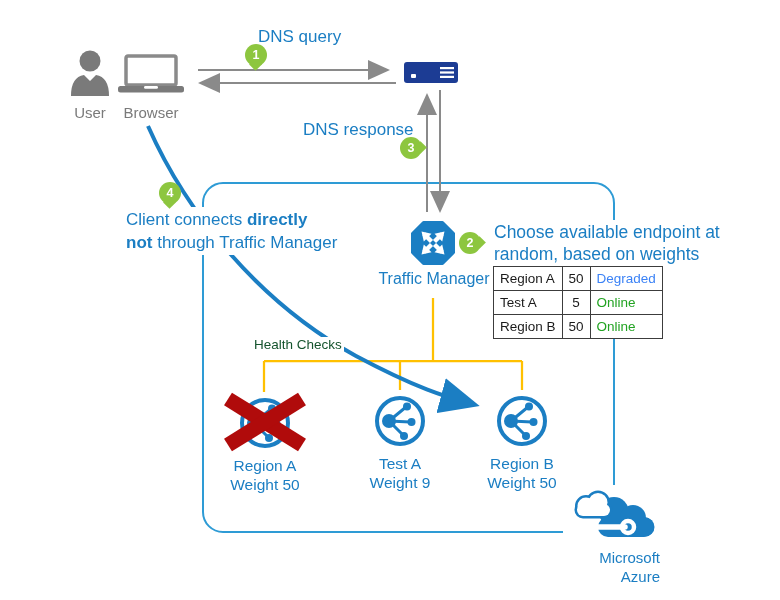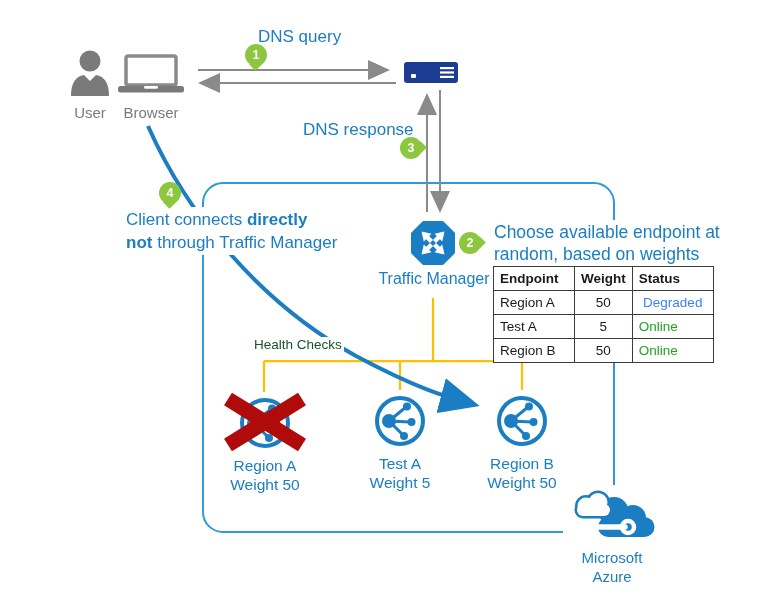--- a/index.html
+++ b/index.html
@@ -37,21 +37,21 @@
   table.wtable{border-collapse:collapse;background:#fff;font-size:13.5px;color:#1a1a1a;}
   table.wtable th,table.wtable td{border:1px solid #3c3c3c;padding:2px 6px;height:19px;
          text-align:left;font-weight:normal;}
   table.wtable th{font-weight:bold;}
   table.wtable .c{text-align:center;}
   #client-note{line-height:23px;}
   #recursive-label{color:var(--navy);font-weight:bold;font-size:14.5px;line-height:18px;text-align:center;}
   #tm-label{color:var(--azure);font-size:16px;text-align:center;z-index:2;}
   #choose-note{font-size:17.5px;}
   #health-label{color:#14532d;font-size:13.5px;z-index:2;background:#fff;padding:0 2px;}
-  #azure-label{color:var(--azure);font-size:15px;line-height:19px;text-align:center;z-index:3;}
+  #azure-label{color:var(--azure);font-size:15px;line-height:19px;text-align:right;z-index:3;}
   #cloud-box{background:#fff;z-index:2;}
 </style>
 </head>
 <body>
 
 <div id="canvas">
 
   <svg id="wires" width="780" height="600" viewBox="0 0 780 600">
     <defs>
       <marker id="mGray" markerWidth="11" markerHeight="10" refX="9" refY="5" orient="auto">
@@ -123,25 +123,20 @@
 
   <div class="abs note" id="client-note" style="left:122px;top:207px;">
     <div><span>Client connects </span><b>directly</b></div>
     <div><b>not</b><span> through Traffic Manager</span></div>
   </div>
 
   <div class="abs" id="health-label" style="left:252px;top:337px;">Health Checks</div>
 
   <table class="wtable abs" style="left:493px;top:266px;z-index:3;">
     <tbody>
-        <tr>
-      <th style="width:68px;">Endpoint</th>
-      <th style="width:38px;" class="c">Weight</th>
-      <th style="width:68px;">Status</th>
-    </tr>
     <tr>
       <td>Region A</td>
       <td class="c">50</td>
       <td style="color: #3b82f6; text-align: center;">Degraded</td>
     </tr>
     <tr>
       <td>Test A</td>
       <td class="c">5</td>
       <td style="color: rgb(34, 163, 34);">Online</td>
     </tr>
@@ -173,21 +168,21 @@
   <div class="endpoint" style="left:345px;top:394px;">
     <svg width="54" height="54" viewBox="0 0 54 54">
       <circle cx="27" cy="27" r="23" fill="none" class="sk-azure" stroke-width="4"></circle>
       <circle cx="16" cy="27" r="7" class="fl-azure"></circle>
       <path d="M16 27 L33 13 M16 27 L37 28 M16 27 L30 41" class="sk-azure" stroke-width="3" fill="none"></path>
       <circle cx="34" cy="12.5" r="4" class="fl-azure"></circle>
         <circle cx="38.5" cy="28" r="4" class="fl-azure"></circle>
         <circle cx="31" cy="42" r="4" class="fl-azure"></circle>
     </svg>
     <div class="name">Test A</div>
-    <div class="wt">Weight 5</div>
+    <div class="wt">Weight 9</div>
   </div>
 
   <div class="endpoint" style="left:467px;top:394px;">
     <svg width="54" height="54" viewBox="0 0 54 54">
       <circle cx="27" cy="27" r="23" fill="none" class="sk-azure" stroke-width="4"></circle>
       <circle cx="16" cy="27" r="7" class="fl-azure"></circle>
       <path d="M16 27 L33 13 M16 27 L37 28 M16 27 L30 41" class="sk-azure" stroke-width="3" fill="none"></path>
       <circle cx="34" cy="12.5" r="4" class="fl-azure"></circle>
         <circle cx="38.5" cy="28" r="4" class="fl-azure"></circle>
         <circle cx="31" cy="42" r="4" class="fl-azure"></circle>

